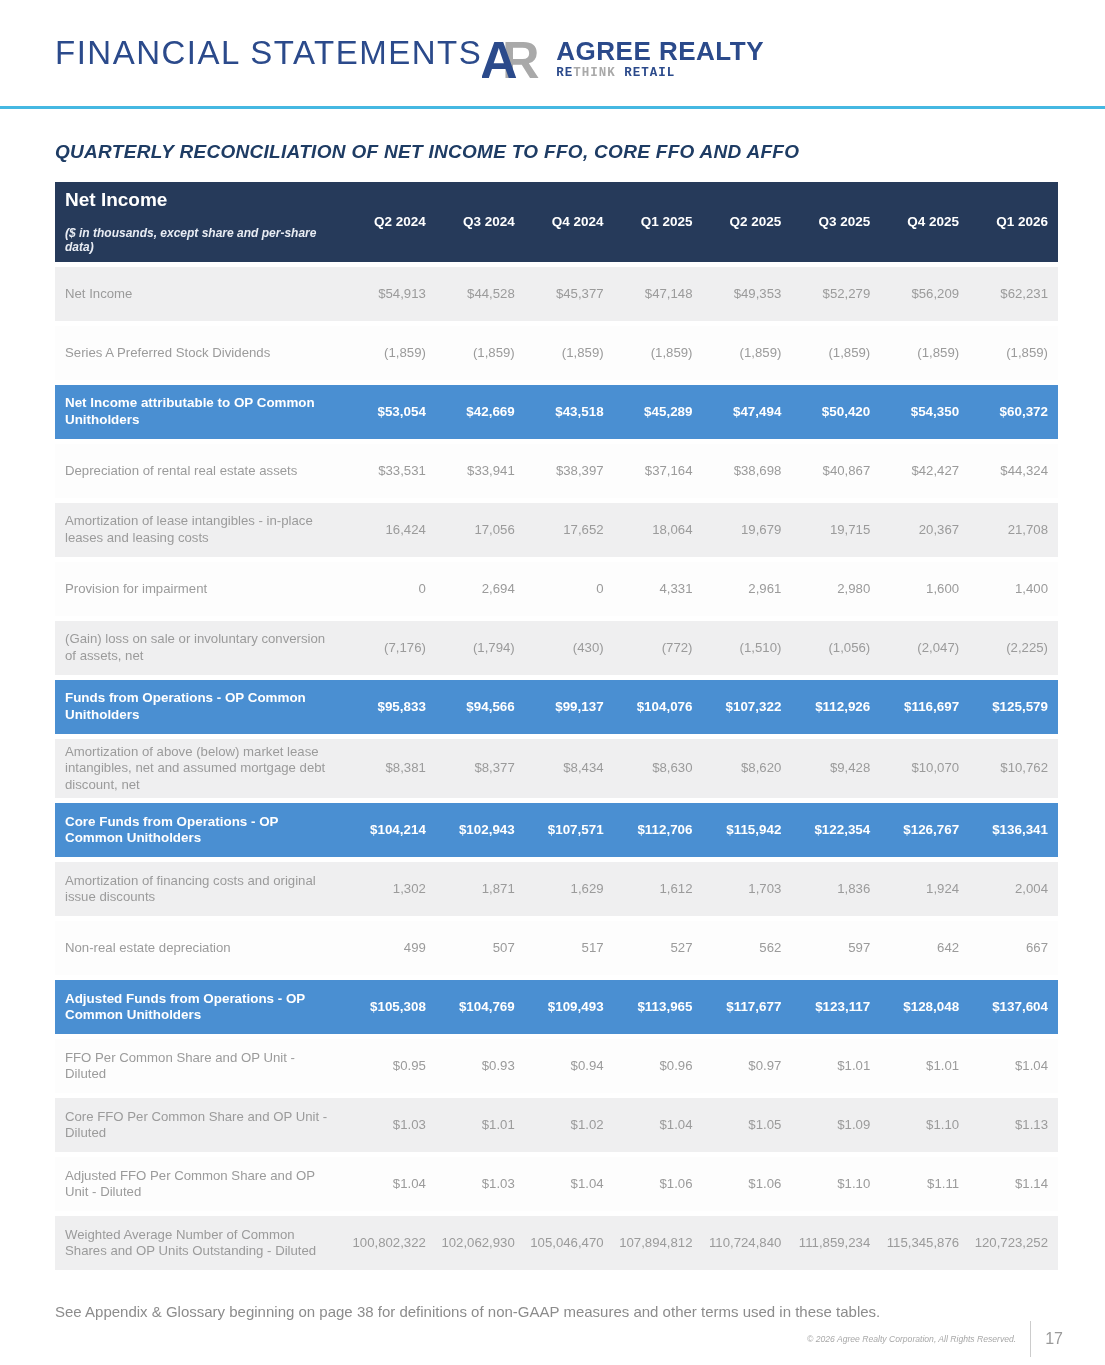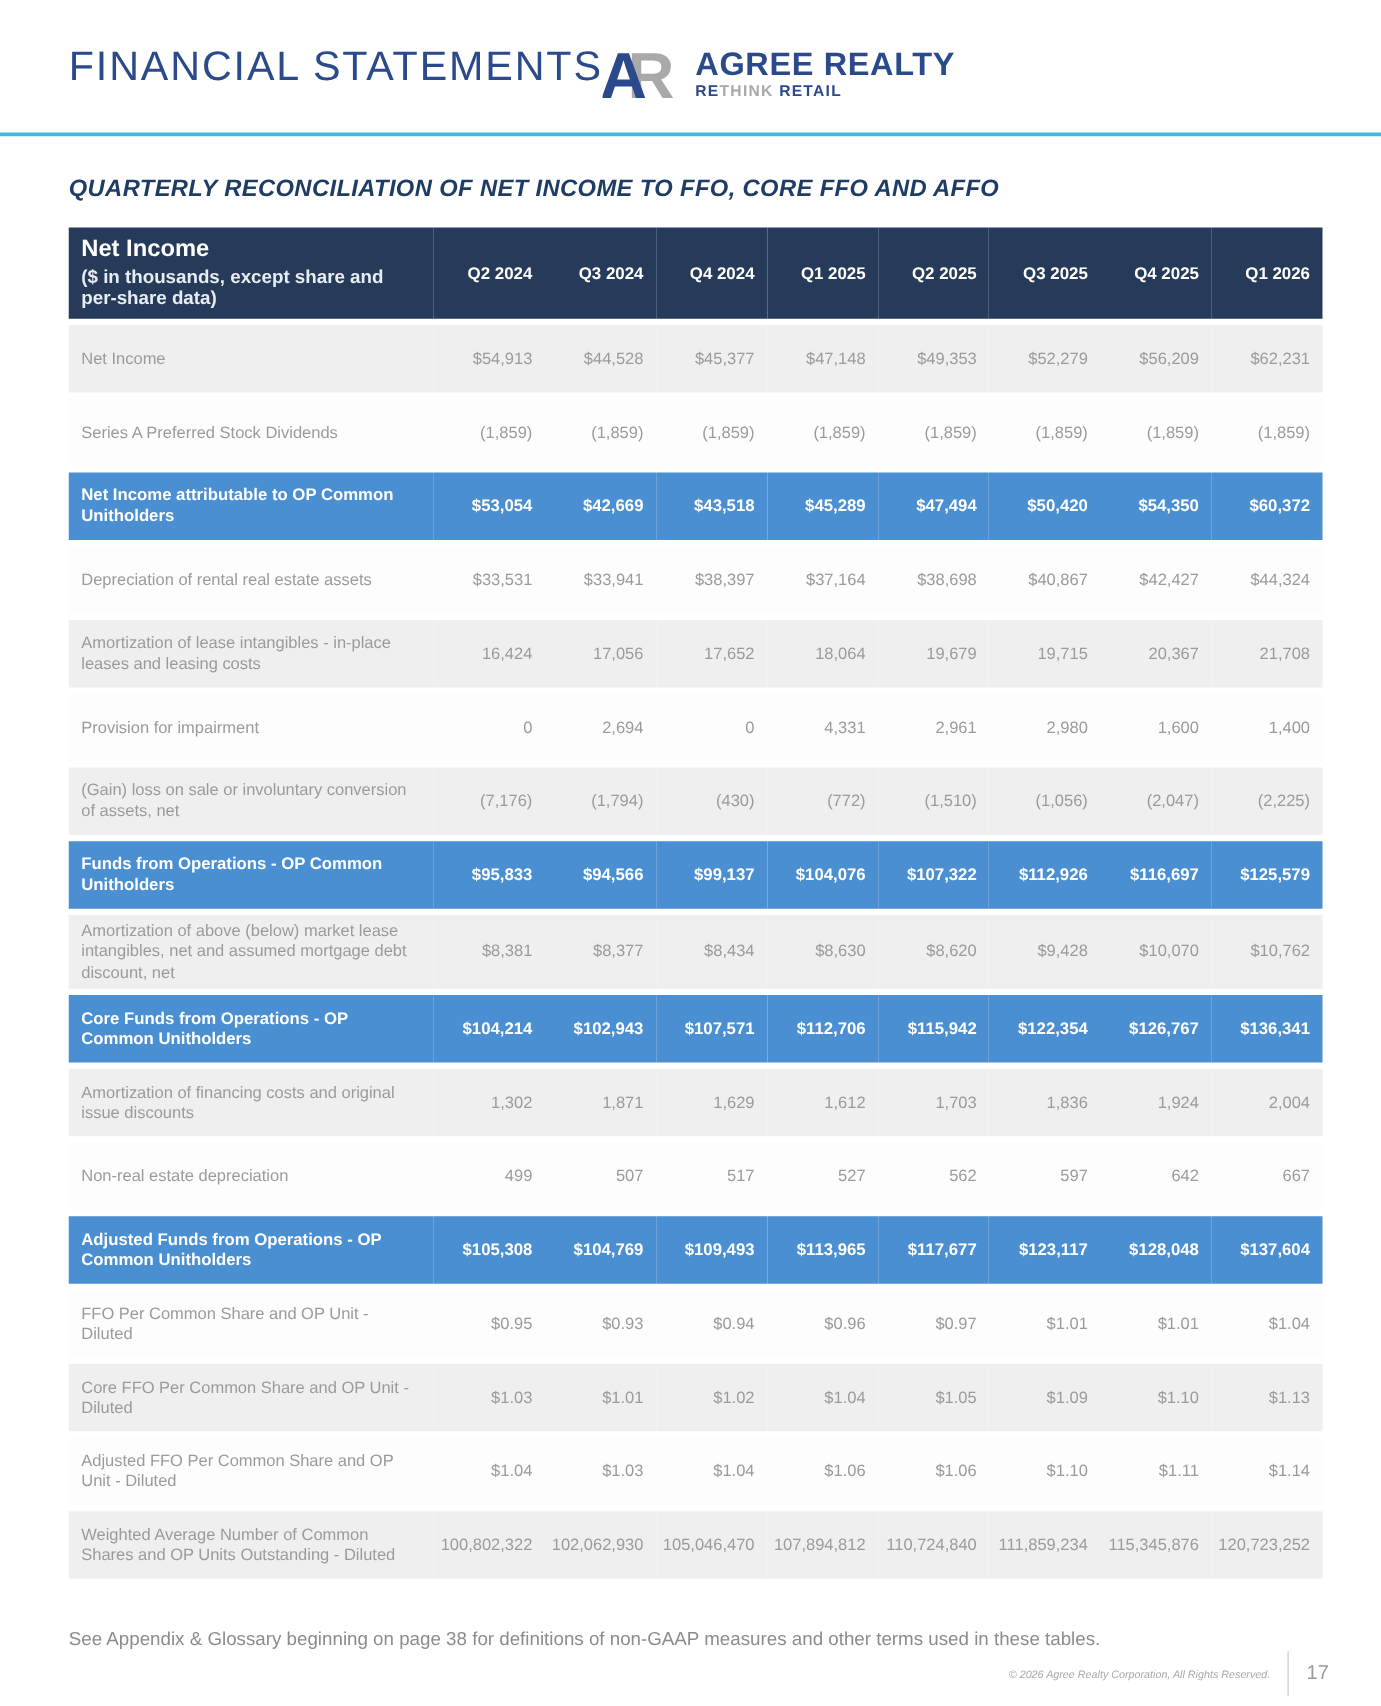--- a/index.html
+++ b/index.html
@@ -13,42 +13,42 @@
     padding:26px 45px 0 55px;height:80px;
   }
   .page-title{
     font-size:33px;color:#2b4a8b;letter-spacing:1.5px;font-weight:400;
     margin-top:8px;
   }
   .brand{display:flex;align-items:center;gap:10px;margin-top:2px;}
   .brand-mark{width:64px;height:62px;}
   .brand-text{line-height:1;}
   .brand-name{font-size:26px;font-weight:bold;color:#2b4a8b;letter-spacing:0.5px;}
-  .brand-tagline{font-size:12.5px;font-weight:bold;letter-spacing:1px;margin-top:3px;}
+  .brand-tagline{font-size:12.5px;font-weight:bold;letter-spacing:1px;margin-top:3px;font-family:Liberation Mono, monospace;}
   .tag-re{color:#2b4a8b;}
   .tag-think{color:#a9a9a9;}
   .tag-retail{color:#2b4a8b;}
   .cyan-rule{height:3px;background:#45b8e2;width:1105px;margin-top:0;}
   
   .section-title{
     margin:32px 55px 14px 55px;font-size:19px;font-weight:bold;font-style:italic;
     color:#1e3c64;letter-spacing:0.3px;
   }
   
   .table-wrap{margin:0 47px 0 55px;}
   table{border-collapse:separate;border-spacing:0 5px;width:1003px;table-layout:fixed;}
   col.lbl{width:292px;}
   col.val{width:88.875px;}
   thead th{
     background:#263a5a;color:#ffffff;text-align:right;vertical-align:middle;
     font-size:13.5px;font-weight:bold;padding:8px 10px 8px 0;height:44px;
   }
   thead th.corner{text-align:left;padding-left:10px;}
   .th-title{font-size:19px;font-weight:bold;display:block;line-height:1.1;}
-  .th-sub{font-size:15px;font-weight:600;display:block;margin-top:2px;color:#e8ecf3;}
+  .th-sub{font-size:12px;font-style:italic;font-weight:600;display:block;margin-top:15px;color:#e8ecf3;}
   tbody td{
     font-size:13.2px;color:#9b9b9b;vertical-align:middle;
     text-align:right;padding:5px 10px 5px 0;height:44px;line-height:1.25;
   }
   tbody td.label{text-align:left;padding-left:10px;padding-right:16px;}
   tr.gray td{background:#efeff0;}
   tr.white td{background:#fdfdfd;}
   tr.highlight td{
     background:#4a8fd2;color:#ffffff;font-weight:bold;font-size:13.4px;
   }

